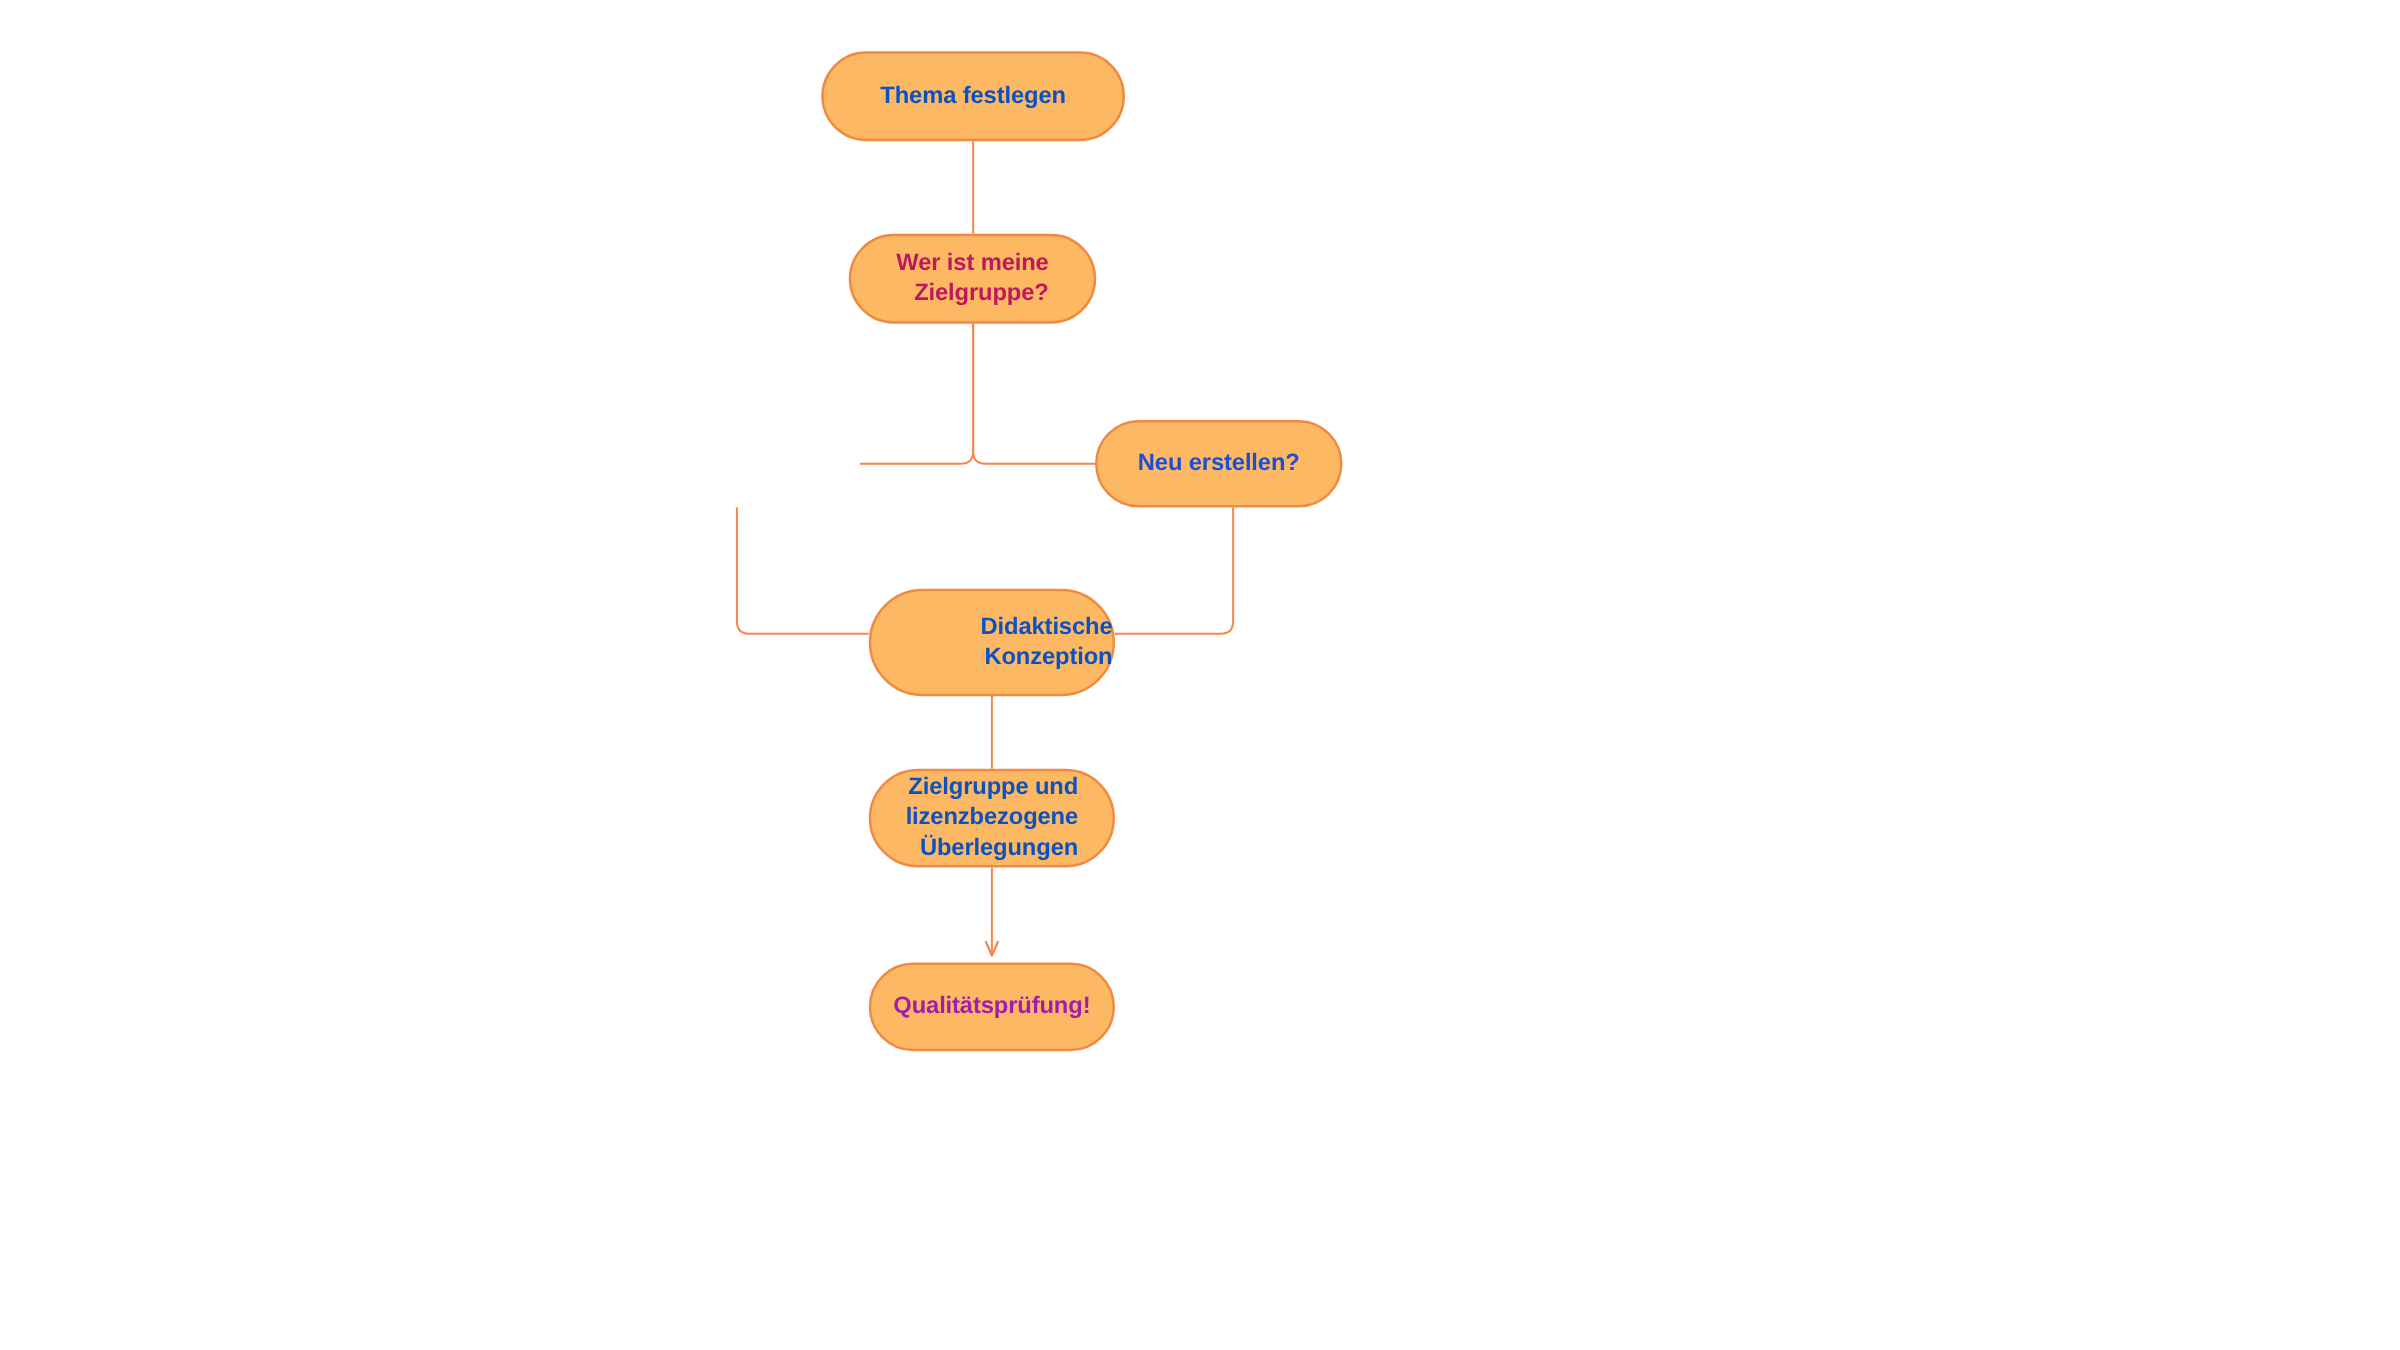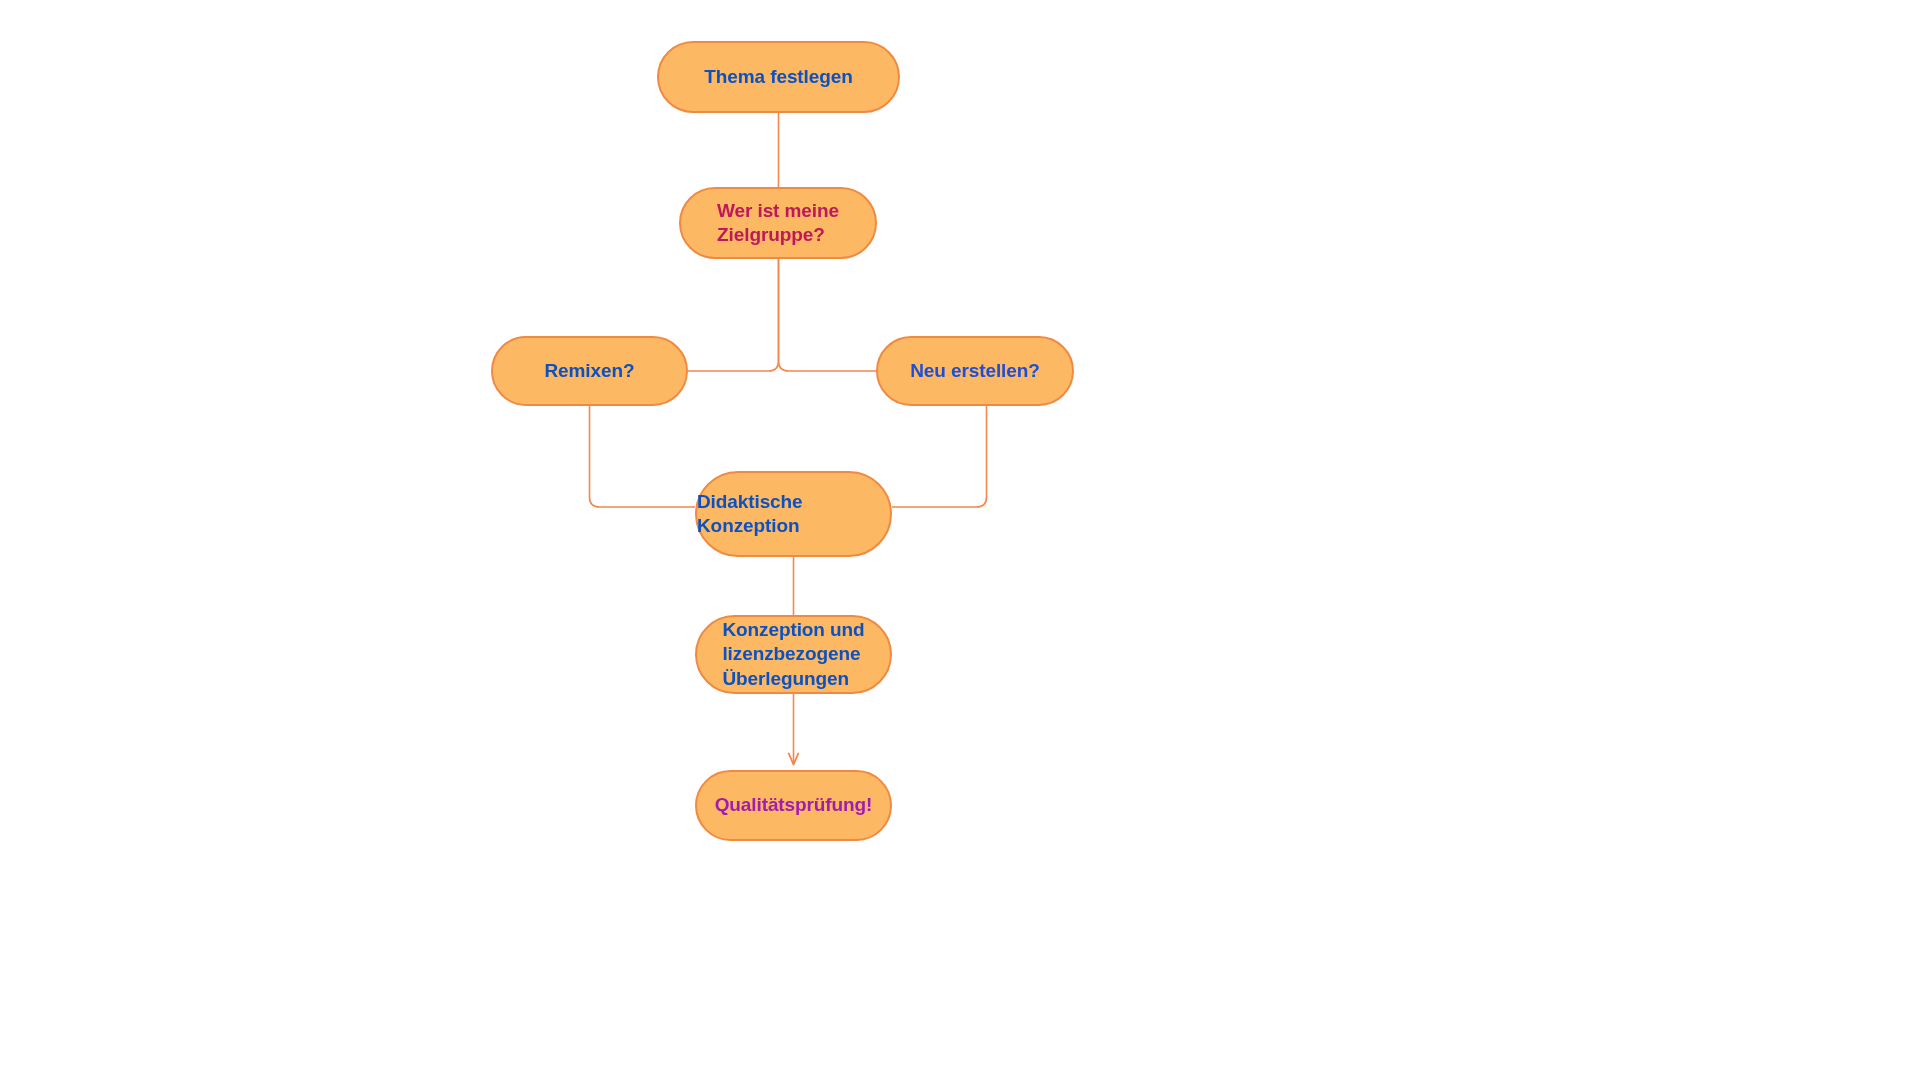--- a/index.html
+++ b/index.html
@@ -25,21 +25,21 @@
     top: 0;
     width: 1920px;
     height: 1080px;
   }
   .node {
     position: absolute;
     box-sizing: border-box;
     display: flex;
     align-items: center;
     justify-content: center;
-    text-align: left;
+    text-align: right;
     background: #fcb863;
     border: 2px solid #a16207;
     border-radius: 999px;
     color: #0b51c1;
     font-weight: bold;
     font-size: 19px;
     line-height: 1.28;
     letter-spacing: -0.1px;
     white-space: pre-line;
     z-index: 2;
@@ -70,25 +70,24 @@
     <path d="M 793.5 543 L 793.5 615" fill="none" stroke="#f4874b" stroke-width="1.6"></path>
 
     <path d="M 793.5 694 L 793.5 764" fill="none" stroke="#f4874b" stroke-width="1.6" marker-end="url(#arrowhead)"></path>
   </svg>
 
   <div class="node" style="left: 657px; top: 41px; width: 243px; height: 72px; background: rgb(252, 184, 99); border-color: rgb(240, 138, 67); color: rgb(11, 81, 193);">Thema festlegen</div>
 
   <div class="node" style="left: 679px; top: 187px; width: 198px; height: 72px; background: rgb(252, 184, 99); border-color: rgb(240, 138, 67); color: #be185d;">Wer ist meine
 Zielgruppe?</div>
 
-  <div class="node" style="left: 491px; top: 336px; width: 197px; height: 70px; background: rgb(252, 184, 99); border-color: rgb(240, 138, 67); color: rgb(11, 81, 193);">Remixen?</div>
 
   <div class="node" style="left: 876px; top: 336px; width: 198px; height: 70px; background: rgb(252, 184, 99); border-color: rgb(240, 138, 67); color: #1d4ed8;">Neu erstellen?</div>
 
   <div class="node" style="left: 695px; top: 471px; width: 197px; height: 86px; background: rgb(252, 184, 99); border-color: rgb(240, 138, 67); color: rgb(11, 81, 193);">Didaktische Konzeption</div>
 
-  <div class="node" style="left: 695px; top: 615px; width: 197px; height: 79px; background: rgb(252, 184, 99); border-color: rgb(240, 138, 67); color: rgb(11, 81, 193);">Konzeption und
+  <div class="node" style="left: 695px; top: 615px; width: 197px; height: 79px; background: rgb(252, 184, 99); border-color: rgb(240, 138, 67); color: rgb(11, 81, 193);">Zielgruppe und
 lizenzbezogene
 Überlegungen</div>
 
   <div class="node" style="left: 695px; top: 770px; width: 197px; height: 71px; background: rgb(252, 184, 99); border-color: rgb(240, 138, 67); color: #a21caf;">Qualitätsprüfung!</div>
 
 </div>
 
 </body></html>

